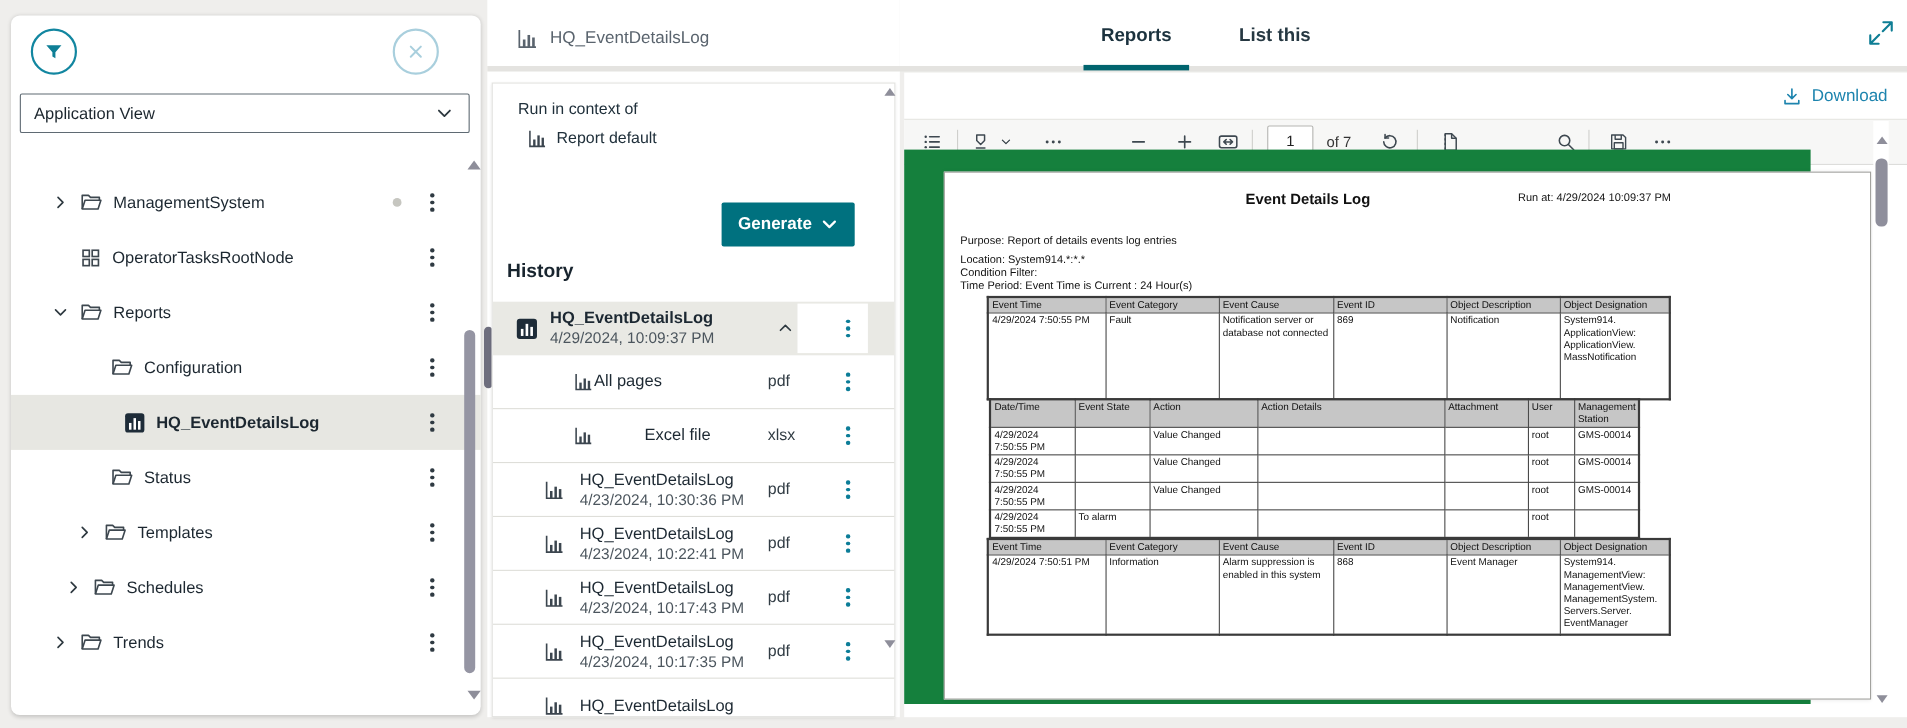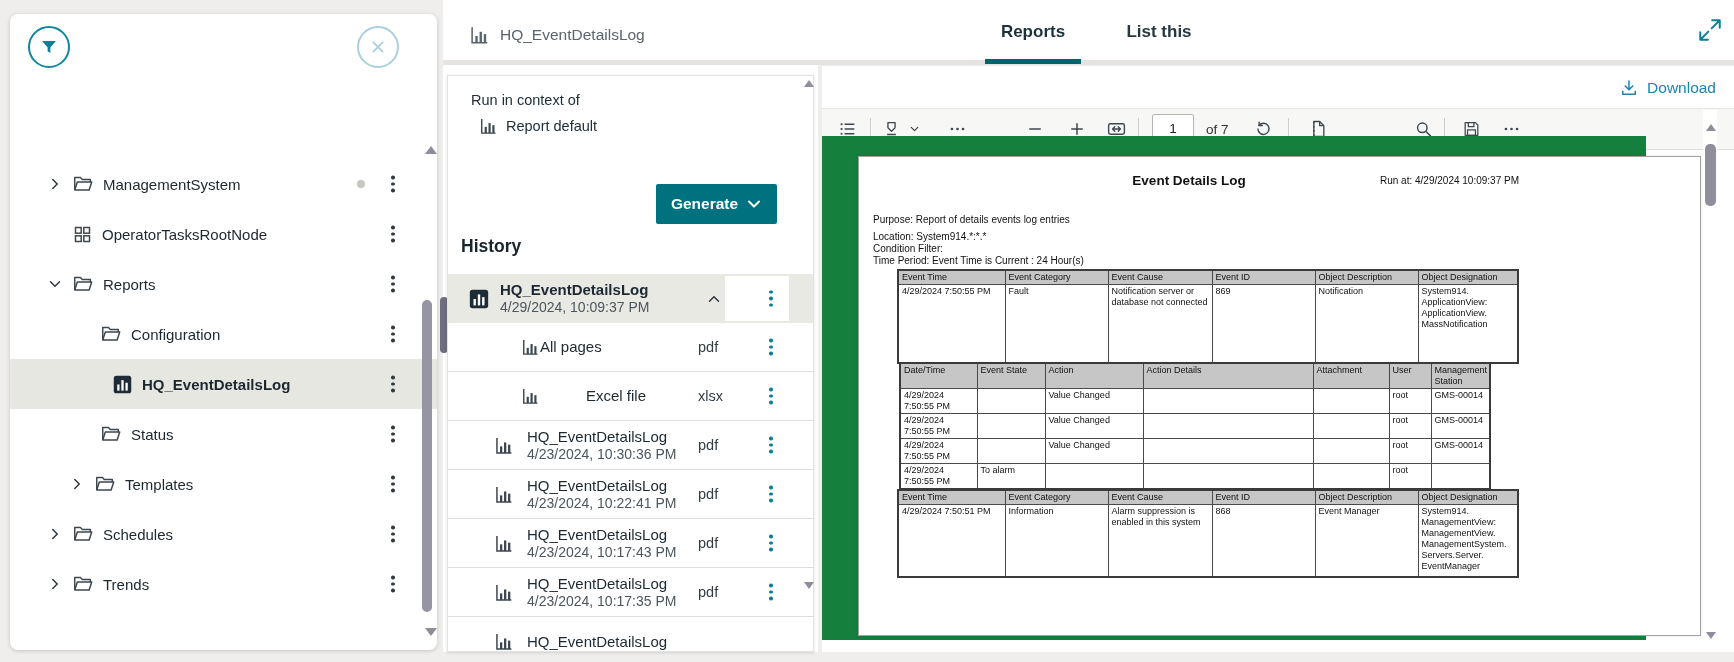--- a/index.html
+++ b/index.html
@@ -227,20 +227,26 @@
     <div class="abs circle-btn filter-btn">
       <svg class="ic" width="22" height="22">
           <use href="#i-filter"></use>
         </svg>
     </div>
     <div class="abs circle-btn close-btn">
       <svg class="ic" width="22" height="22">
           <use href="#i-close"></use>
         </svg>
     </div>
+    <div class="abs view-select">
+      <span>Application View</span>
+      <svg class="ic" width="20" height="20">
+          <use href="#i-chev-d"></use>
+        </svg>
+    </div>
 
     <div class="abs tree">
 
       <div class="trow" style="padding-left:36px;">
         <span class="chevbox">
             <svg class="ic" width="18" height="18">
               <use href="#i-chev-r"></use>
             </svg>
           </span>
         <svg class="ic" width="22" height="22">
@@ -331,21 +337,21 @@
             <use href="#i-folder"></use>
           </svg>
         <span class="tlabel">Templates</span>
         <span class="kebab">
             <i></i>
             <i></i>
             <i></i>
           </span>
       </div>
 
-      <div class="trow" style="padding-left:36px;">
+      <div class="trow" style="padding-left:48px;">
         <span class="chevbox">
             <svg class="ic" width="18" height="18">
               <use href="#i-chev-r"></use>
             </svg>
           </span>
         <svg class="ic" width="22" height="22">
             <use href="#i-folder"></use>
           </svg>
         <span class="tlabel">Schedules</span>
         <span class="kebab">

